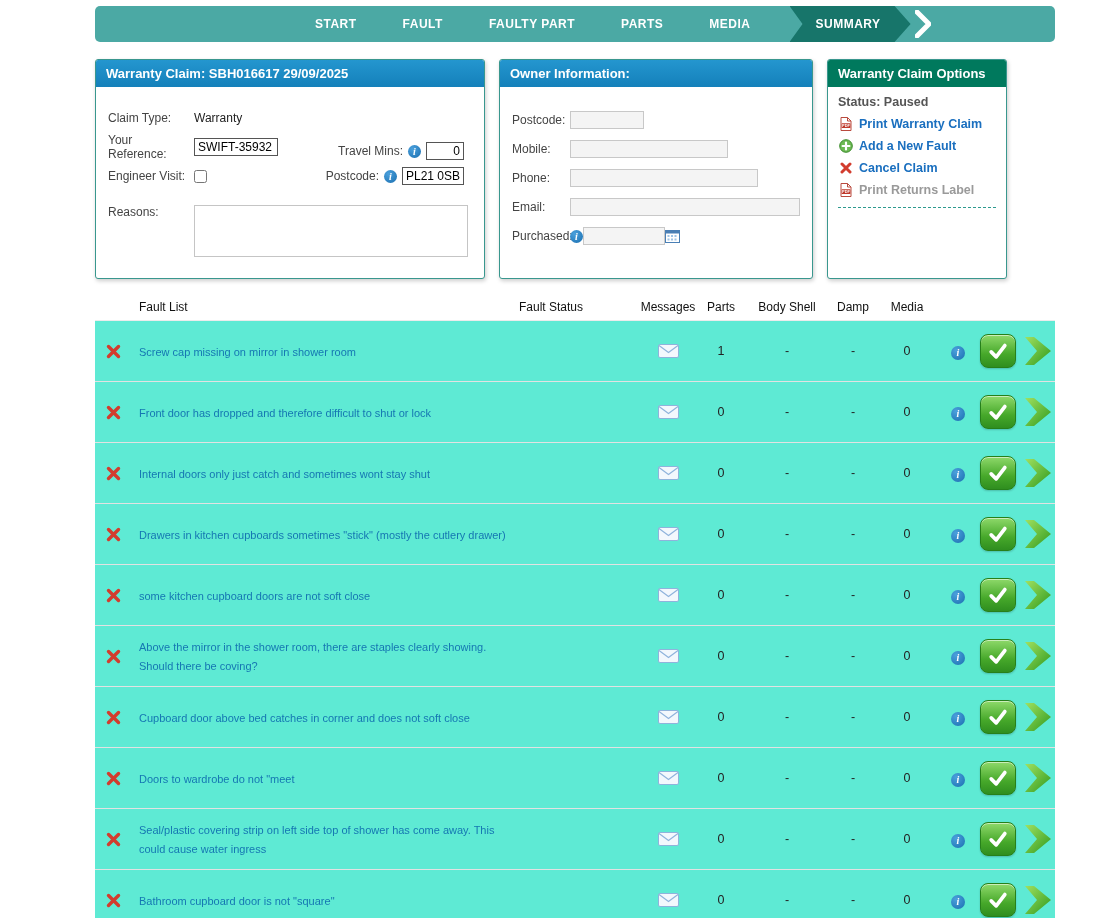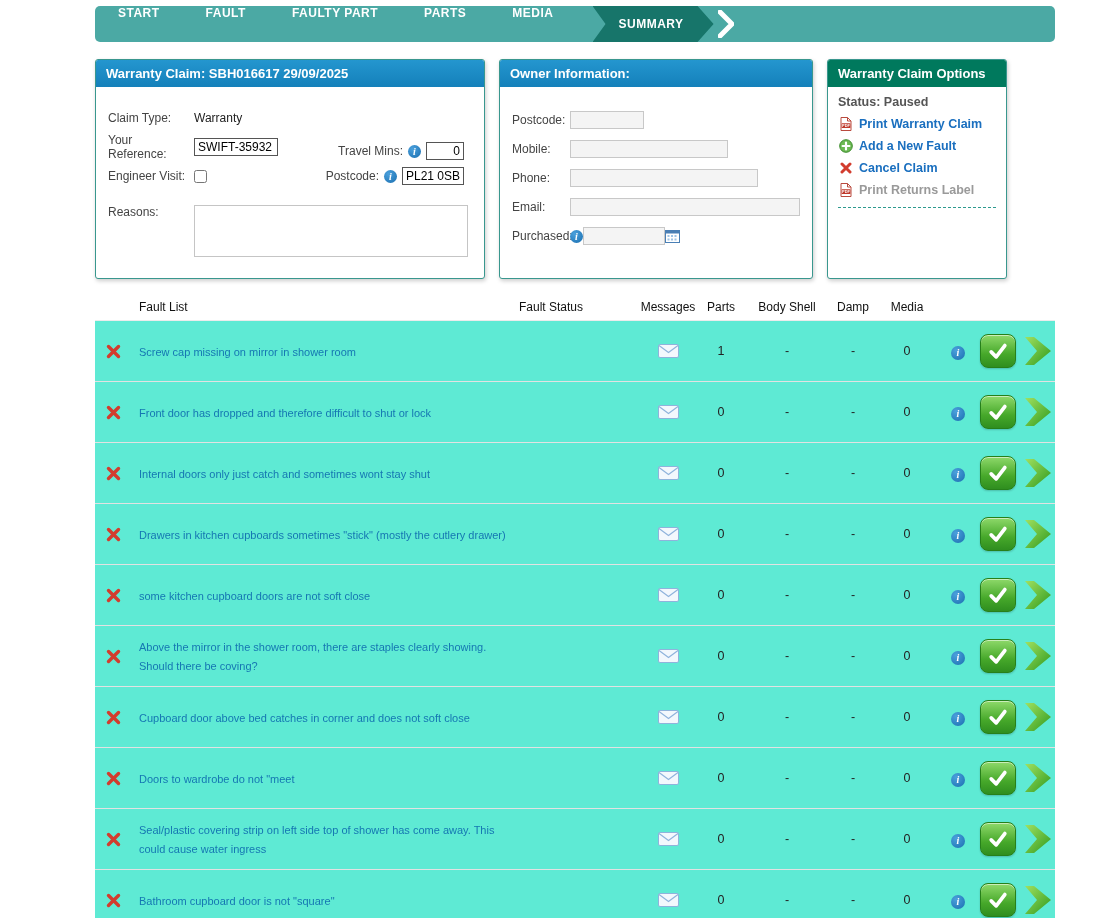--- a/index.html
+++ b/index.html
@@ -8,21 +8,21 @@
     width: 1112px; height: 918px; overflow: hidden;
     background: #ffffff;
     font-family: "Liberation Sans", sans-serif;
     color: #333;
   }
   .page { margin-left: 95px; width: 960px; padding-top: 6px; position: relative; }
 
   
   .step-nav {
     height: 36px; background: #4BA9A4; border-radius: 5px;
-    display: flex; 
+    display: flex; align-items: center; padding-left: 197px;
   }
   .nav-step {
     color: #fff; font-weight: bold; font-size: 12px; letter-spacing: .5px;
     margin: 0 23px; cursor: pointer; white-space: nowrap;
   }
   .nav-step.active {
     background: #17756A; height: 36px; line-height: 36px; margin: 0 2px 0 16px;
     padding: 0 30px 0 26px;
     clip-path: polygon(0 0, calc(100% - 16px) 0, 100% 50%, calc(100% - 16px) 100%, 0 100%, 13px 50%);
   }

